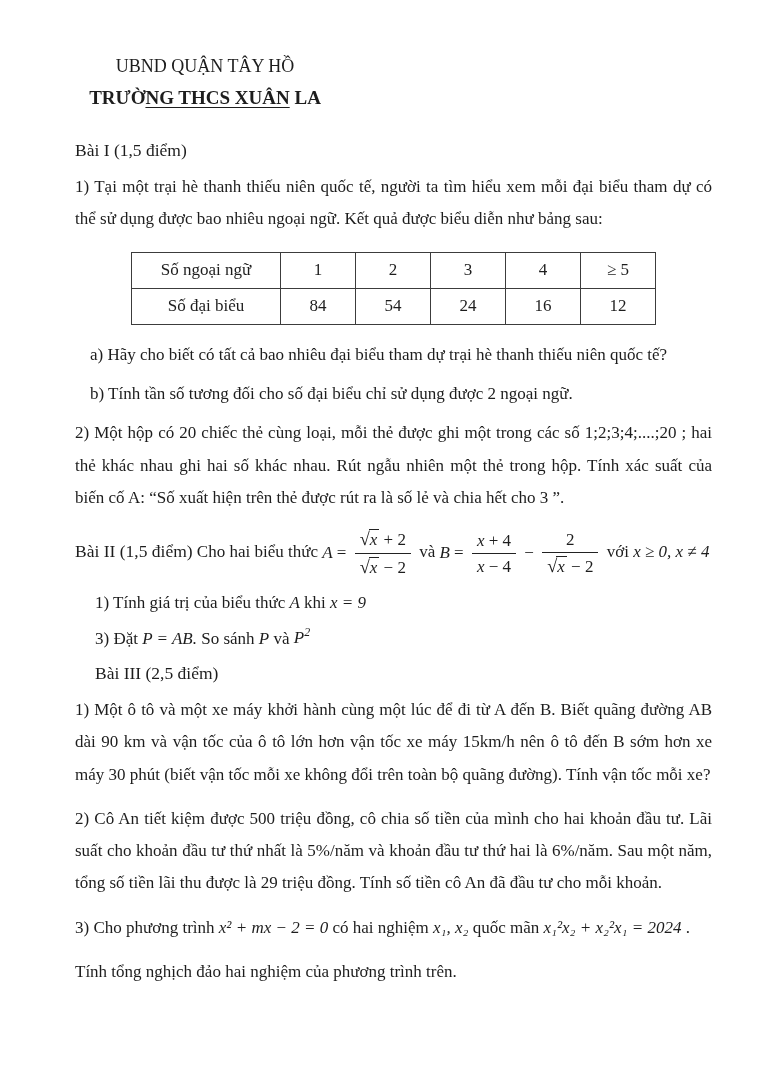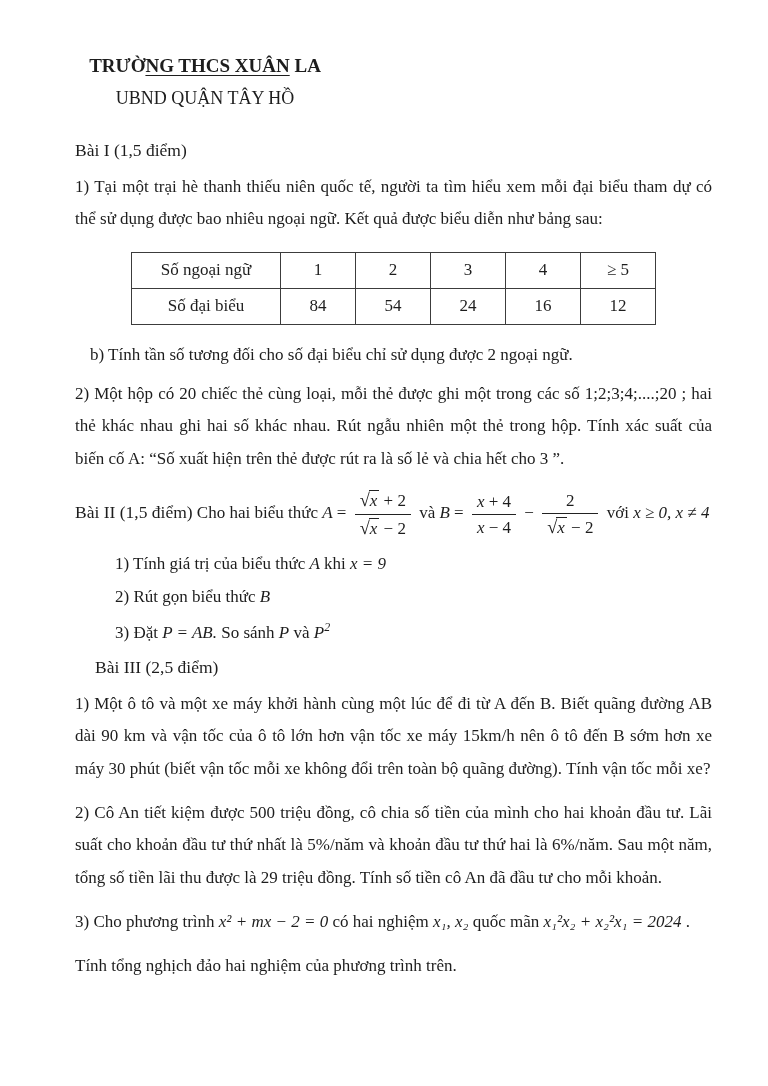--- a/index.html
+++ b/index.html
@@ -28,39 +28,39 @@
   .just { text-align:justify; line-height:1.9; }
   .ind { margin-left:15px; line-height:1.85; margin-bottom:8px; }
   
   table.freq { border-collapse:collapse; margin:16px auto 14px; }
   .freq td { border:1px solid #3c3c3c; text-align:center; height:35px; padding:0 8px; font-size:17px; }
   .freq td.lab { width:132px; }
   .freq td.val { width:58px; }
   
   .mi { font-style:italic; }
   .b2line { line-height:1.5; margin:14px 0 10px; }
-  .b2items p { margin:2px 0 5px 40px; line-height:1.68; }
+  .b2items p { margin:2px 0 5px 20px; line-height:1.68; }
   .frac { display:inline-block; vertical-align:middle; text-align:center; margin:0 4px; line-height:1.25; }
   .frac .num { display:block; border-bottom:1.4px solid #222; padding:0 5px 2px; }
   .frac .den { display:block; padding:2px 5px 0; }
   .sqrt { white-space:nowrap; }
   .rad { font-size:1.08em; }
   .vin { display:inline-block; border-top:1.4px solid #222; padding:0 2px 0 1px; margin-left:-1px; line-height:1.15; }
   sup { font-size:0.7em; }
   .mexpr { white-space:nowrap; }
 </style>
 </head>
 <body>
 
 <div class="page">
 
   <header class="hdr">
     <div class="hdr-left">
+      <div class="h-line org">UBND QUẬN TÂY HỒ</div>
       <div class="h-line school"><span>TRƯỜ</span><span class="ul">NG THCS XUÂN</span><span> LA</span></div>
-      <div class="h-line org">UBND QUẬN TÂY HỒ</div>
     </div>
   </header>
 
   <section>
     <div class="bh">Bài I (1,5 điểm)</div>
     <p class="just">1) Tại một trại hè thanh thiếu niên quốc tế, người ta tìm hiểu xem mỗi đại biểu tham dự có thể sử dụng được bao nhiêu ngoại ngữ. Kết quả được biểu diễn như bảng sau:</p>
 
     <table class="freq">
       <tbody>
           <tr>
@@ -75,20 +75,21 @@
         <td class="lab">Số đại biểu</td>
         <td class="val">84</td>
         <td class="val">54</td>
         <td class="val">24</td>
         <td class="val">16</td>
         <td class="val">12</td>
       </tr>
     </tbody>
       </table>
 
+    <p class="ind">a) Hãy cho biết có tất cả bao nhiêu đại biểu tham dự trại hè thanh thiếu niên quốc tế?</p>
     <p class="ind">b) Tính tần số tương đối cho số đại biểu chỉ sử dụng được 2 ngoại ngữ.</p>
     <p class="just">2) Một hộp có 20 chiếc thẻ cùng loại, mỗi thẻ được ghi một trong các số 1;2;3;4;....;20 ; hai thẻ khác nhau ghi hai số khác nhau. Rút ngẫu nhiên một thẻ trong hộp. Tính xác suất của biến cố A: “Số xuất hiện trên thẻ được rút ra là số lẻ và chia hết cho 3 ”.</p>
   </section>
 
   <section>
     <p class="b2line">
       <span class="bh" style="margin:0;">Bài II (1,5 điểm)</span><span> Cho hai biểu thức </span>
       <span class="mexpr">
         <span class="mi">A</span>
         <span>=</span>
@@ -107,21 +108,20 @@
         <span>−</span>
         <span class="frac">
           <span class="num">2</span>
           <span class="den"><span class="sqrt"><span class="rad">√</span><span class="vin mi">x</span></span><span> − 2</span></span>
         </span>
       </span><span> với </span><span class="mi">x ≥ 0, x ≠ 4</span>
     </p>
 
     <div class="b2items">
       <p><span>1) Tính giá trị của biểu thức </span><span class="mi">A</span><span> khi </span><span class="mi">x = 9</span></p>
-      <p><span>2) Rút gọn biểu thức </span><span class="mi">B</span></p>
       <p><span>3) Đặt </span><span class="mi">P = AB.</span><span> So sánh </span><span class="mi">P</span><span> và </span><span class="mi"><span>P</span><sup>2</sup></span></p>
     </div>
   </section>
 
   <section>
     <div class="bh bh2">Bài III (2,5 điểm)</div>
     <p class="just">1) Một ô tô và một xe máy khởi hành cùng một lúc để đi từ A đến B. Biết quãng đường AB dài 90 km và vận tốc của ô tô lớn hơn vận tốc xe máy 15km/h nên ô tô đến B sớm hơn xe máy 30 phút (biết vận tốc mỗi xe không đổi trên toàn bộ quãng đường). Tính vận tốc mỗi xe?</p>
     <p class="just">2) Cô An tiết kiệm được 500 triệu đồng, cô chia số tiền của mình cho hai khoản đầu tư. Lãi suất cho khoản đầu tư thứ nhất là 5%/năm và khoản đầu tư thứ hai là 6%/năm. Sau một năm, tổng số tiền lãi thu được là 29 triệu đồng. Tính số tiền cô An đã đầu tư cho mỗi khoản.</p>
     <p class="just"><span>3) Cho phương trình </span><span class="mi">x² + mx − 2 = 0</span><span> có hai nghiệm </span><span class="mi">x₁, x₂</span><span> quốc mãn </span><span class="mi">x₁²x₂ + x₂²x₁ = 2024</span><span> .</span></p>
     <p class="just">Tính tổng nghịch đảo hai nghiệm của phương trình trên.</p>

